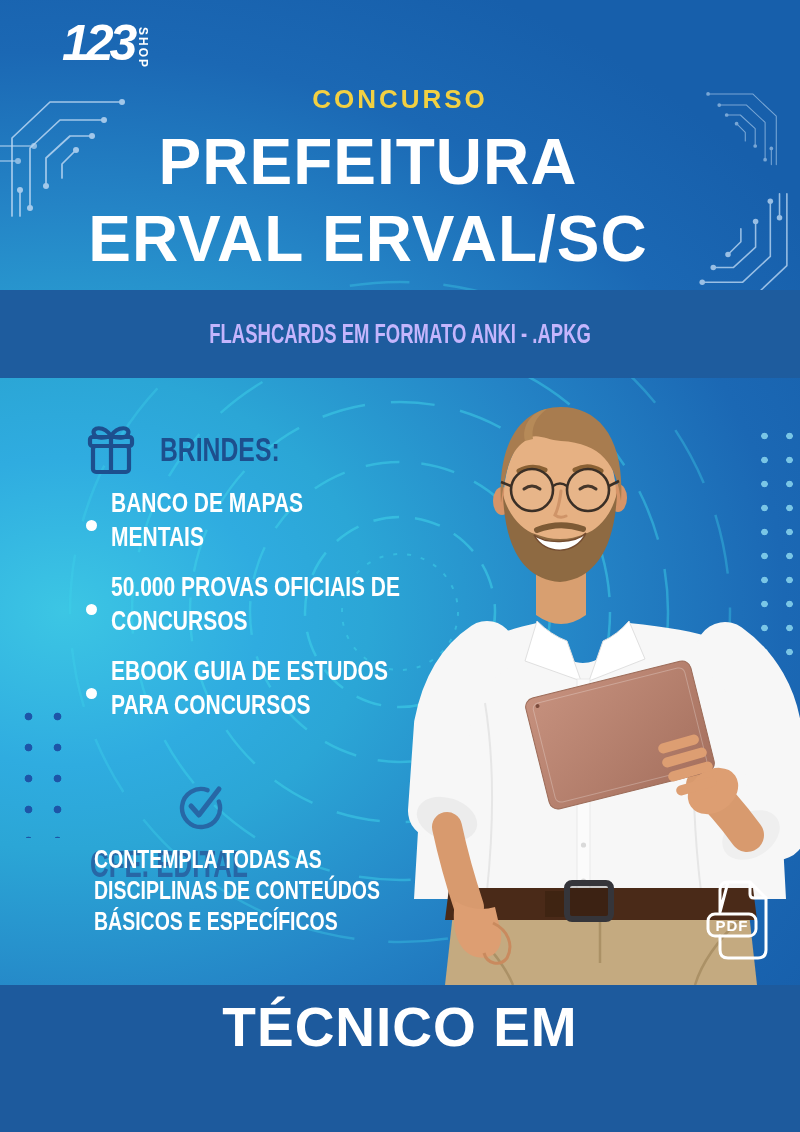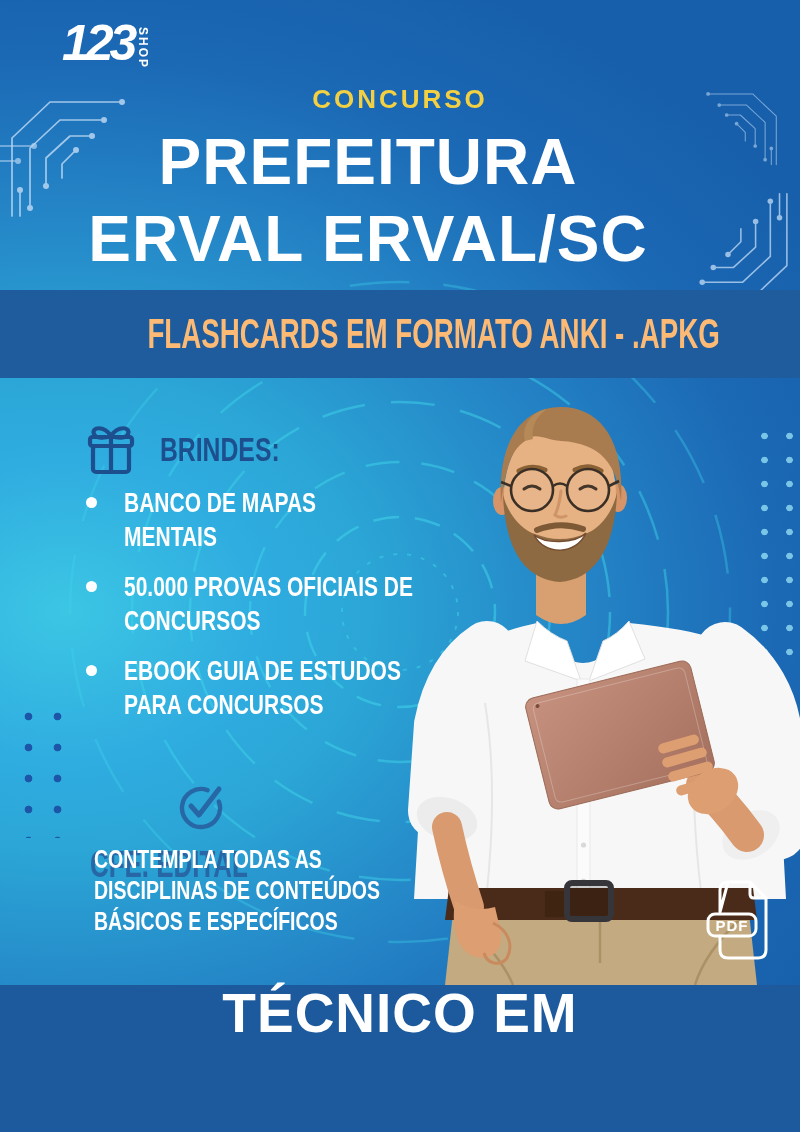--- a/index.html
+++ b/index.html
@@ -27,43 +27,43 @@
   .logo{left:26px;top:18px;display:flex;align-items:flex-start;z-index:3;color:#fff;}
   .logo-number{font-size:50px;font-weight:bold;font-style:italic;letter-spacing:-4px;line-height:50px;margin-left:36px;}
   .logo-word{writing-mode:vertical-rl;font-size:12px;font-weight:bold;letter-spacing:2px;margin-top:9px;margin-left:3px;}
   .toplabel{right:22px;top:30px;z-index:3;color:#fff;font-size:15px;font-weight:bold;text-align:right;width:300px;}
   .kicker{left:0;top:84px;width:800px;text-align:center;z-index:3;
     color:#f2d042;font-size:26px;font-weight:bold;letter-spacing:3px;}
   .title{left:0;top:114px;width:736px;text-align:center;z-index:3;
     color:#fff;font-size:64px;line-height:77px;font-weight:bold;letter-spacing:1px;margin-top:10px;}
   
   .banner{left:0;top:290px;width:800px;height:88px;background:#1e5c9e;z-index:3;
-    text-align:center;line-height:88px;color:#fdba74;font-size:42px;font-weight:bold;}
+    text-align:center;line-height:88px;color:#c4b5fd;font-size:28px;font-weight:bold;}
   
   .brindes-head{left:86px;top:424px;z-index:3;display:flex;align-items:center;gap:24px;}
   .brindes-head .txt{color:#1d4f8e;font-size:33px;font-weight:bold;white-space:nowrap;}
   .bullets{left:86px;top:486px;z-index:3;list-style:none;margin:0;padding:0;}
-  .bullets li{display:flex;gap:27px;margin-bottom:16px;}
+  .bullets li{display:flex;gap:14px;margin-bottom:16px;align-items:center;}
   .bullet-dot{width:11px;height:11px;border-radius:50%;background:#fff;flex:0 0 11px;margin-top:11px;}
   .bullets .cond{color:#fff;font-size:28px;line-height:34px;font-weight:bold;}
   .bullets li:nth-child(1) .cond{width:300px;}
   .bullets li:nth-child(2) .cond{width:400px;}
   .bullets li:nth-child(3) .cond{width:405px;}
   
   .edital-head{left:90px;top:780px;z-index:3;display:flex;align-items:center;gap:14px;flex-direction:column;}
   .edital-head .txt{color:#2767a6;font-size:36px;font-weight:bold;white-space:nowrap;transform:scaleX(.72);transform-origin:0 50%;}
   .edital-text{left:94px;top:844px;z-index:3;color:#fff;font-size:26px;line-height:31px;font-weight:bold;}
   .edital-text .cond{width:430px;}
   
   .pdf{left:704px;top:878px;z-index:3;}
   
   .man{left:395px;top:383px;z-index:2;}
   
   .footer{left:0;top:985px;width:800px;height:147px;background:#1d5a9d;z-index:4;
-    text-align:center;color:#fff;font-weight:bold;font-size:55px;line-height:57px;box-sizing:border-box;letter-spacing:1px;}
+    text-align:center;color:#fff;font-weight:bold;font-size:55px;line-height:57px;padding-top:14px;box-sizing:border-box;letter-spacing:1px;}
 </style>
 </head>
 <body>
 
 <div class="poster">
 
   <svg class="layer decor" viewBox="0 0 800 1132">
     <defs>
       <g id="circ" fill="none" stroke-linecap="round" stroke-linejoin="round">
         <path d="M6,130 V52 L44,16 H116" stroke-width="1.7"></path>

